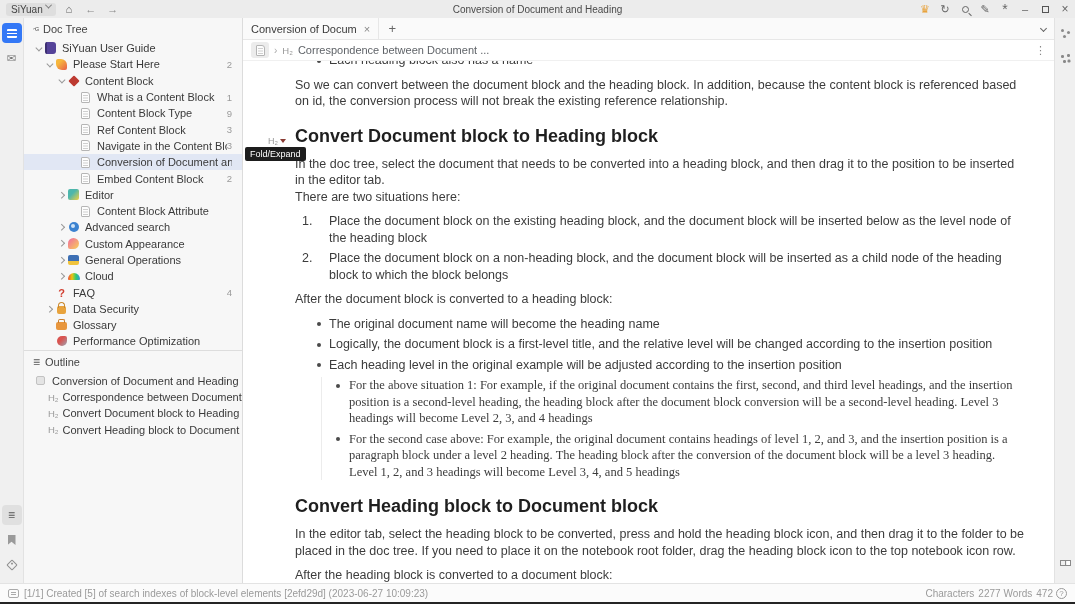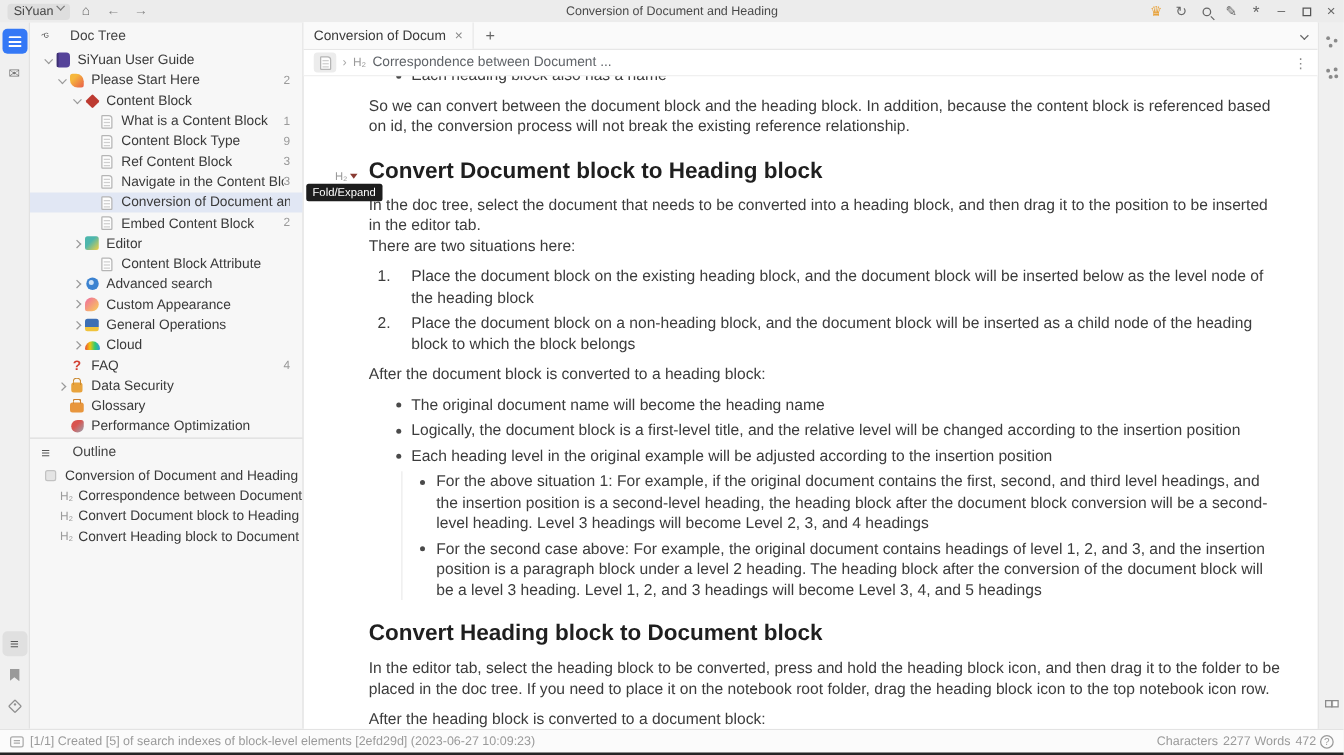--- a/index.html
+++ b/index.html
@@ -47,21 +47,21 @@
   .dots3{width:10px;height:10px;position:relative;}
   .dots3::before{content:"";position:absolute;width:3px;height:3px;border-radius:50%;background:#8a8a8a;left:1px;top:1px;box-shadow:6px 2px 0 #8a8a8a,2px 6px 0 #8a8a8a;}
   .dots4{width:10px;height:10px;position:relative;}
   .dots4::before{content:"";position:absolute;width:2.5px;height:2.5px;border-radius:50%;background:#8a8a8a;left:1px;top:2px;box-shadow:6px -1px 0 #8a8a8a,2px 5px 0 #8a8a8a,6.5px 4.5px 0 #8a8a8a;}
   .two-sq{width:11px;height:6px;position:relative;}
   .two-sq::before{content:"";position:absolute;width:4px;height:4px;border:1px solid #8a8a8a;left:0;top:0;box-shadow:6px 0 0 -1px #fff;}
   .two-sq::after{content:"";position:absolute;width:4px;height:4px;border:1px solid #8a8a8a;right:0;top:0;}
 
   
   .sidebar{width:219px;flex:none;background:#f7f7f7;border-right:1px solid #dcdcdc;display:flex;flex-direction:column;font-size:11px;color:#3a3a3a;}
-  .panel-hd{height:22px;display:flex;align-items:center;padding-left:9px;color:#444;gap:18px;flex:none;}
+  .panel-hd{height:22px;display:flex;align-items:center;padding-left:9px;color:#444;gap:5px;flex:none;}
   .panel-hd .hd-ico{color:#555;font-size:10px;}
   .ico-tree::before{content:"ᵔᴳ";font-size:8px;letter-spacing:-1px;}
   .doc-tree-panel{flex:none;}
   .outline-panel{flex:1;border-top:1px solid #ddd;min-height:0;}
   .trow{height:16.3px;display:flex;align-items:center;cursor:default;}
   .trow.sel{background:#e1e7f4;}
   .tg{width:12px;height:12px;flex:none;display:flex;align-items:center;justify-content:center;}
   .tg i{width:4.5px;height:4.5px;border-right:1.2px solid #999;border-bottom:1.2px solid #999;display:block;}
   .tg.exp i{transform:rotate(45deg) translateY(-1px);}
   .tg.col i{transform:rotate(-45deg);}
@@ -115,21 +115,21 @@
   .content{flex:1;overflow:hidden;padding:0 30px 0 52px;font-size:12.5px;line-height:16.5px;color:#3c3c3c;}
   .content p{margin:8px 0;}
   .pline{display:block;}
   h2.doc-h2{font-size:18px;line-height:24px;margin:14px 0 8px;color:#1f1f1f;position:relative;font-weight:700;}
   .h2-gutter{position:absolute;left:-27px;top:5px;font-size:9px;color:#999;font-weight:400;display:flex;align-items:center;gap:2px;}
   .h2-gutter .tri{width:0;height:0;border-left:3.5px solid transparent;border-right:3.5px solid transparent;border-top:4.5px solid #8a3b33;}
   .olist,.ulist{margin:8px 0;}
   .li{position:relative;padding-left:34px;margin-bottom:4px;}
   .olist .num{position:absolute;left:7px;top:0;width:20px;color:#3c3c3c;}
   .ulist .li::before{content:"";position:absolute;width:4px;height:4px;border-radius:50%;background:#4a4a4a;left:22px;top:6.5px;}
-  .nest{margin:4px 0 0 26px;border-left:1px solid #ececec;}
+  .nest{margin:4px 0 0 26px;border-left:1px solid #ececec;font-family:Liberation Serif, serif;}
   .nest .li{padding-left:27px;}
   .nest .li::before{left:14px;}
   .clip-first{margin-top:-9px;}
   .tooltip{position:absolute;left:2px;top:129px;background:#1d1d1d;color:#fff;font-size:9px;padding:2px 5px;border-radius:2px;z-index:5;}
 
   
   .statusbar{height:19px;flex:none;background:#fbfbfb;border-top:1px solid #e3e3e3;display:flex;align-items:center;font-size:10px;color:#9a9a9a;padding:6px 8px;gap:5px;}
   .sb-ico{width:11px;height:9px;border:1px solid #aaa;border-radius:2px;position:relative;}
   .sb-ico::before{content:"";position:absolute;left:1.5px;top:2px;width:5px;height:1px;background:#aaa;box-shadow:0 2px 0 #aaa;}
   .sb-right{margin-left:auto;display:flex;align-items:center;gap:3px;}

